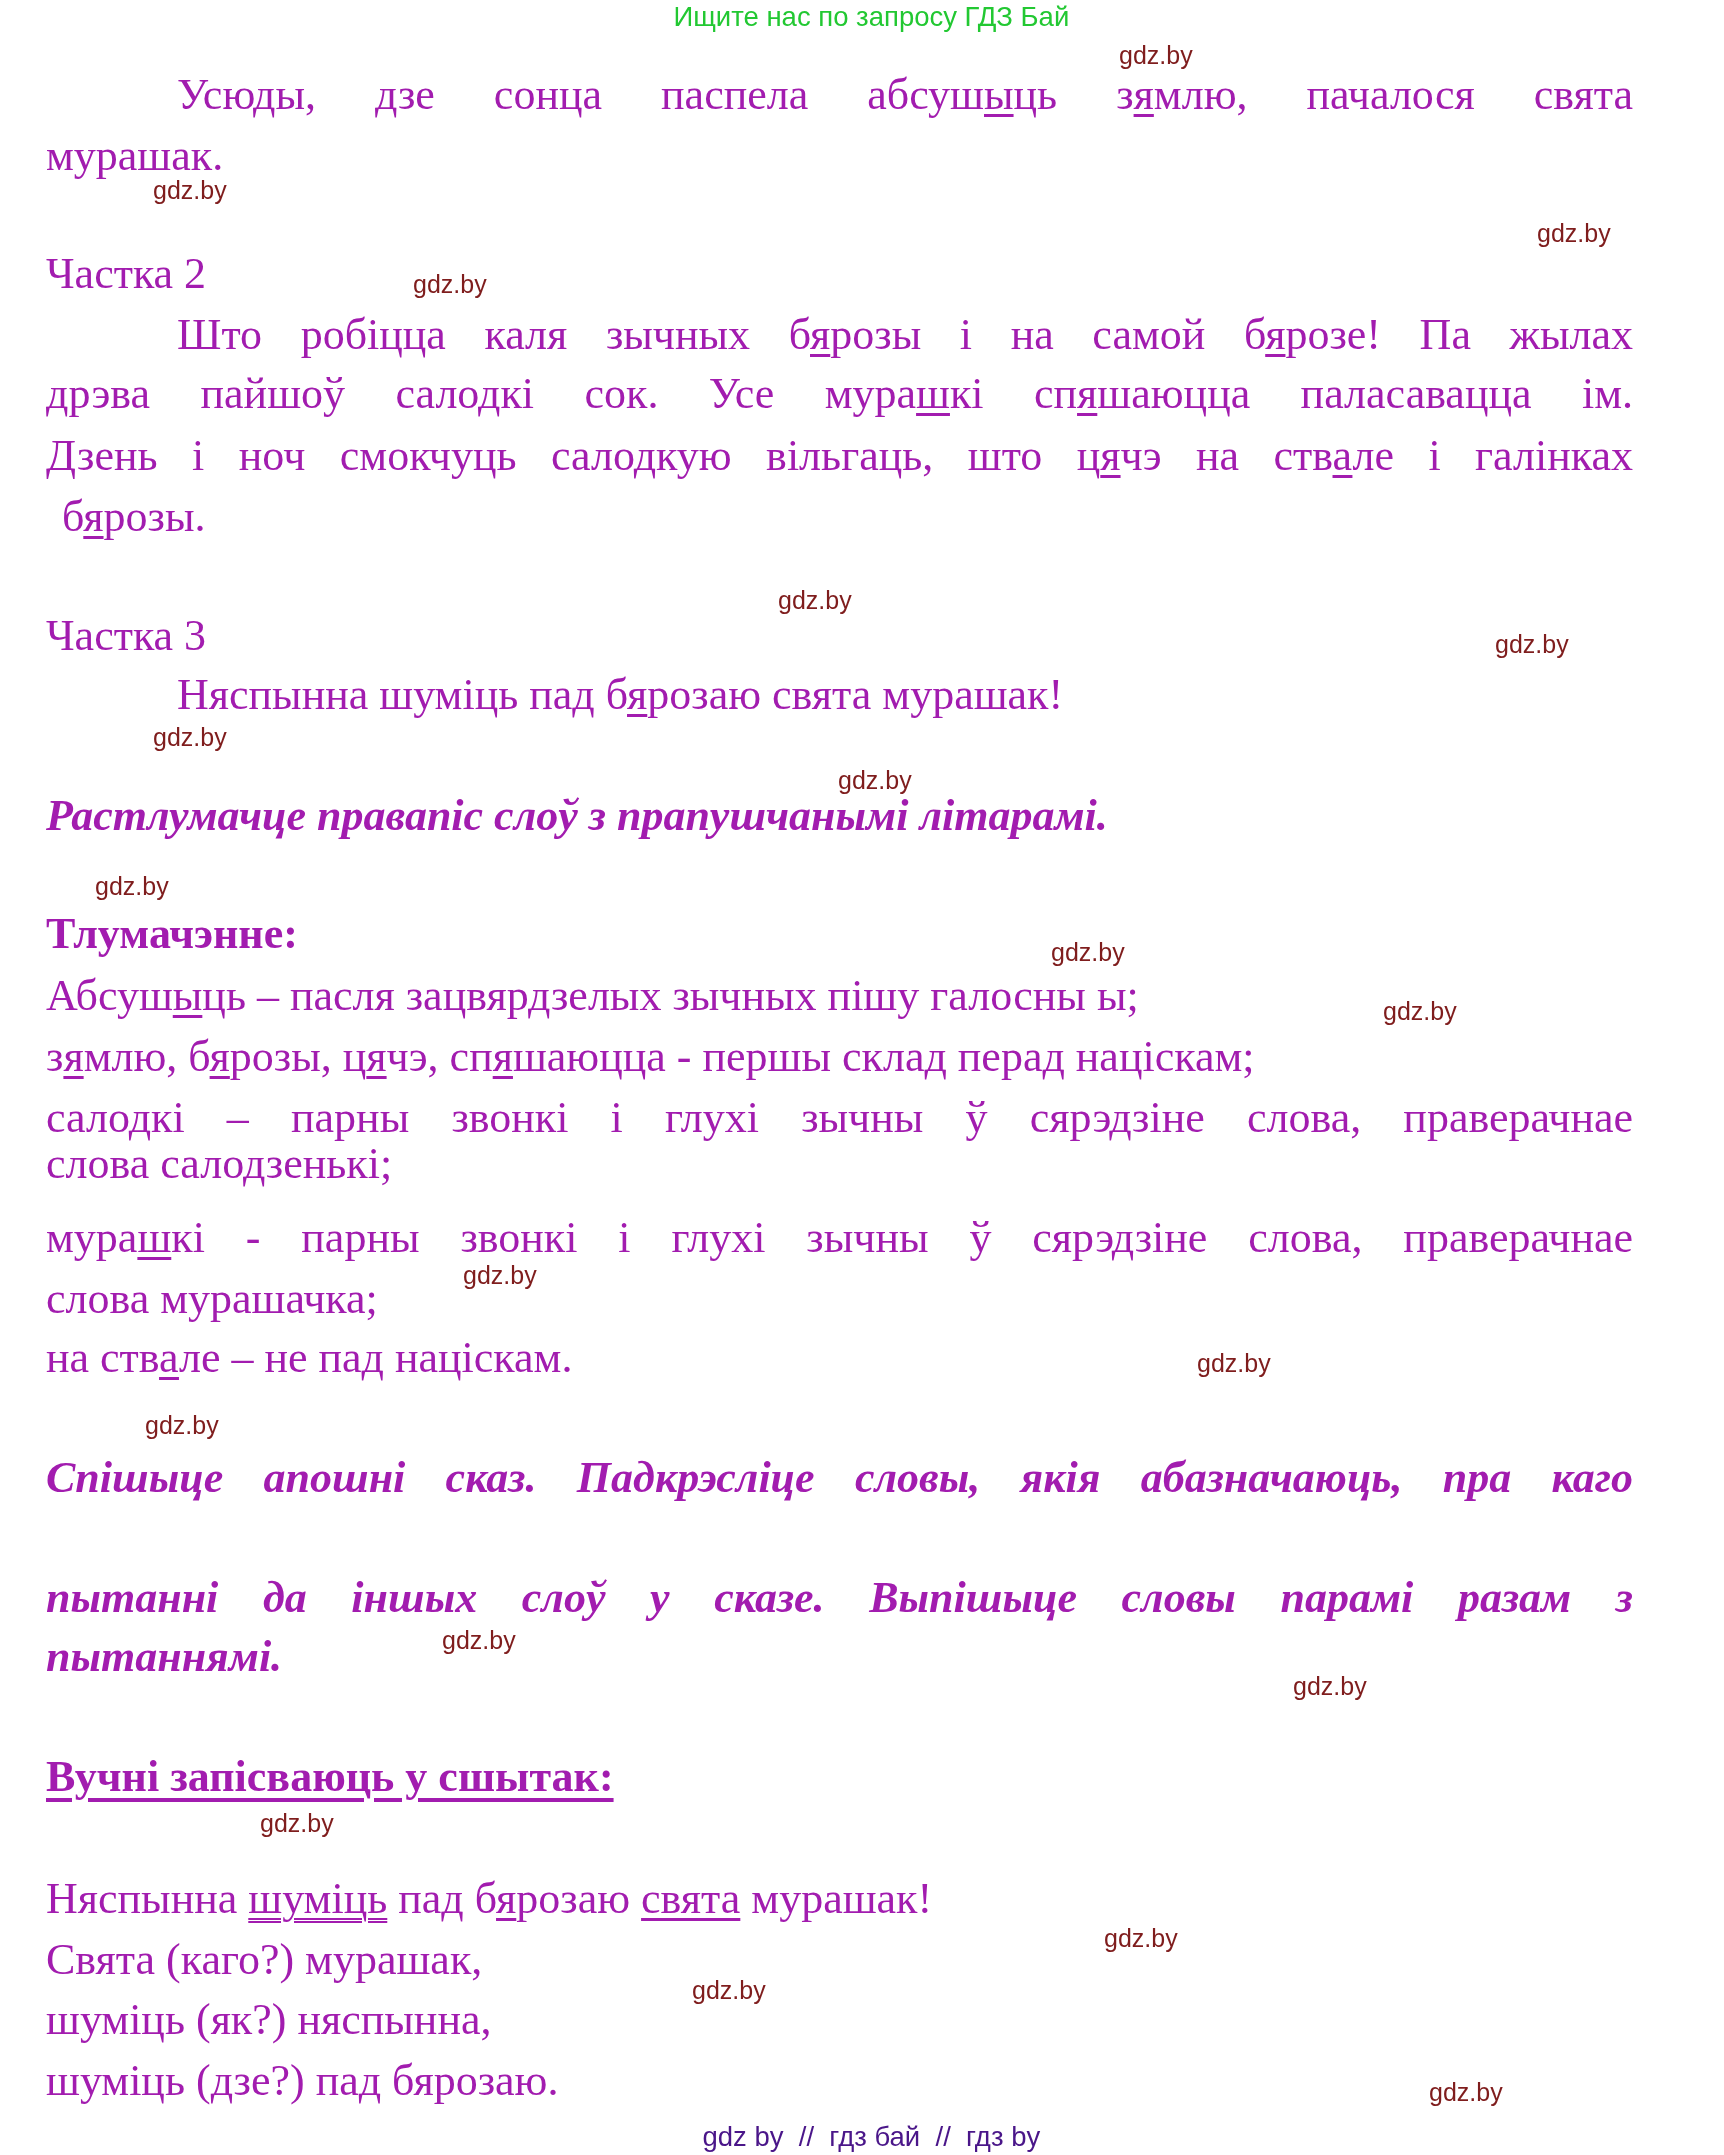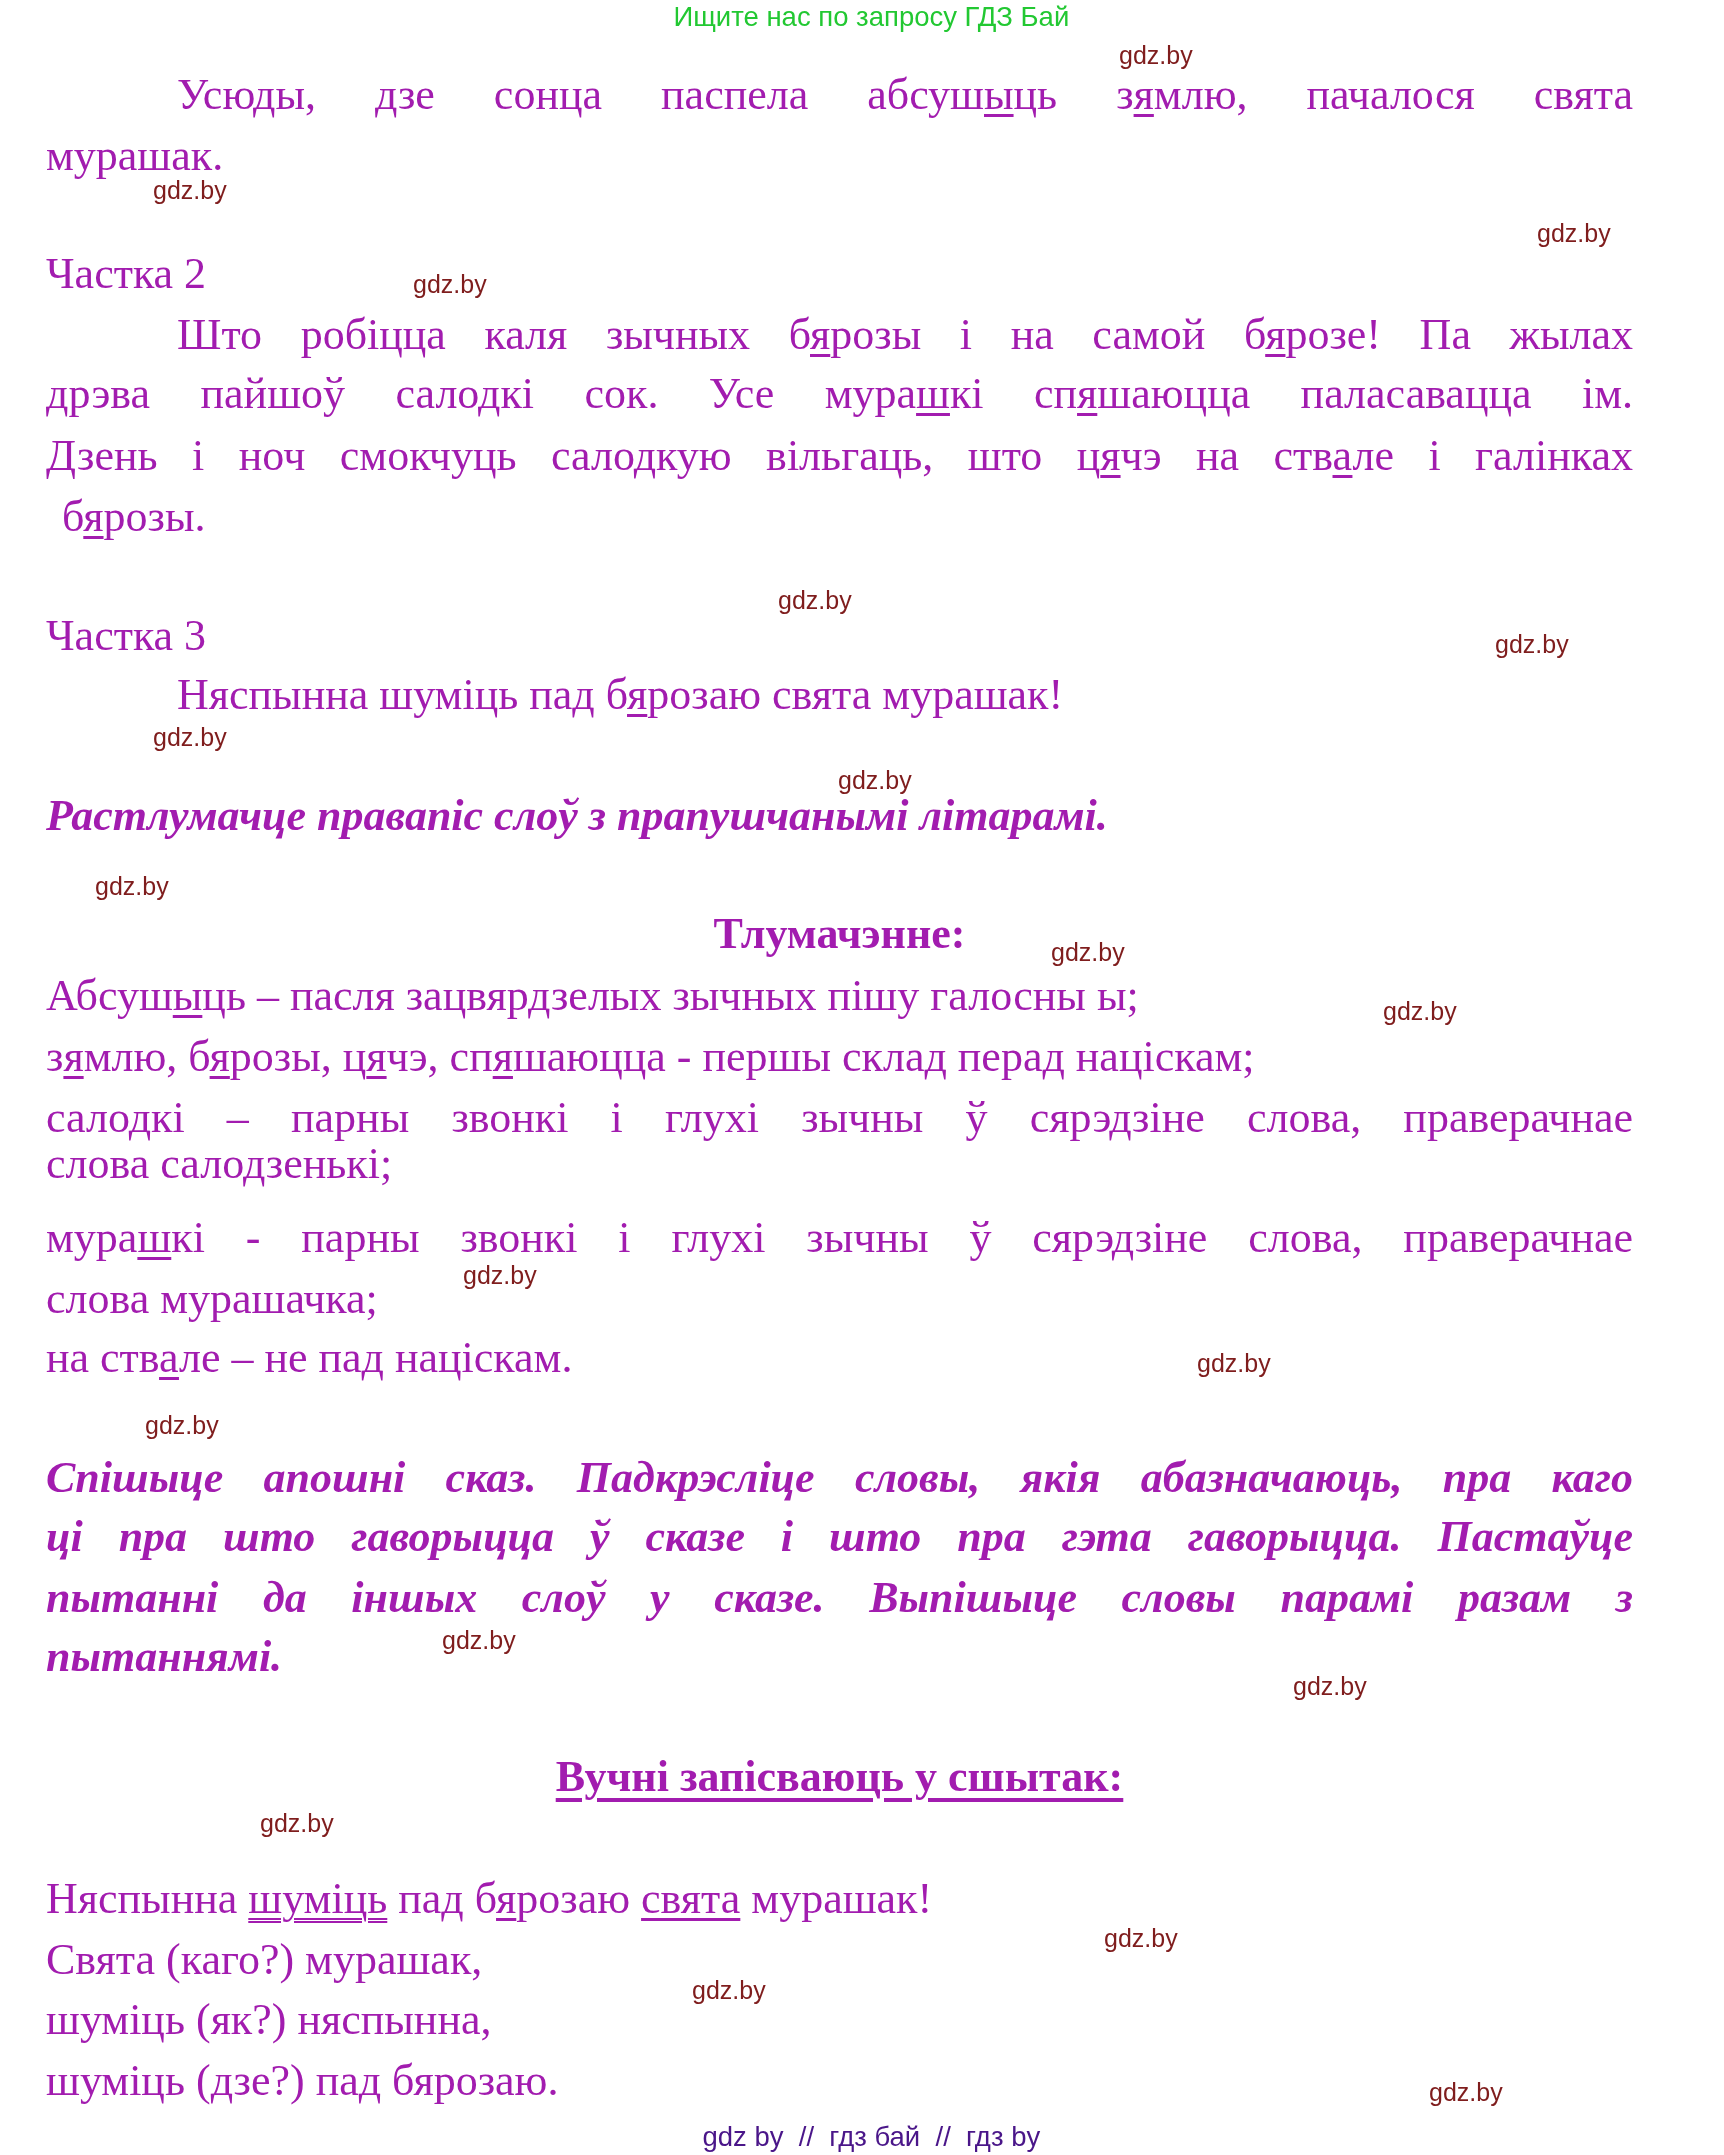--- a/index.html
+++ b/index.html
@@ -17,21 +17,21 @@
     white-space: pre;
   }
   .line {
     position: absolute; left: 46px; width: 1587px; height: 60px;
     font-family: "Liberation Serif", serif; font-size: 44px; line-height: 60px;
     color: #a21caf; white-space: nowrap;
   }
   .just { text-align: justify; text-align-last: justify; white-space: normal; overflow: hidden; }
   .indent { padding-left: 131px; box-sizing: border-box; }
   .bi { font-weight: bold; font-style: italic; }
-  .b { font-weight: bold; text-align: center; }
+  .b { font-weight: bold; }
   .u { text-decoration: underline; text-decoration-thickness: 2.7px; text-underline-offset: 5.3px; }
   .uu { text-decoration: underline double; text-decoration-thickness: 1.8px; text-underline-offset: 5.3px; }
   .ul-heading { text-decoration: underline; text-decoration-thickness: 3.5px; text-underline-offset: 7px; }
   .wm {
     position: absolute; font-family: "Liberation Sans", sans-serif; font-size: 25px;
     line-height: 28px; color: #7f1d1d; white-space: nowrap;
   }
 </style>
 </head>
 <body>
@@ -57,21 +57,20 @@
   <div class="line b" style="top:904px;">Тлумачэнне:</div>
   <div class="line" style="top:1027px;"><span>з</span><span class="u">я</span><span>млю, б</span><span class="u">я</span><span>розы, ц</span><span class="u">я</span><span>чэ, сп</span><span class="u">я</span><span>шаюцца  - першы склад перад націскам;</span></div>
   <div class="line" style="top:966px;"><span>Абсуш</span><span class="u">ы</span><span>ць – пасля зацвярдзелых зычных пішу галосны ы;</span></div>
   <div class="line just" style="top:1088px;"><span>сало</span><span class="u">д</span><span>кі – парны звонкі і глухі зычны ў сярэдзіне слова, праверачнае</span></div>
   <div class="line" style="top:1134px;">слова салодзенькі;</div>
   <div class="line just" style="top:1208px;"><span>мура</span><span class="u">ш</span><span>кі - парны звонкі і глухі зычны ў сярэдзіне слова, праверачнае</span></div>
   <div class="line" style="top:1269px;">слова мурашачка;</div>
   <div class="line" style="top:1328px;"><span>на ств</span><span class="u">а</span><span>ле – не пад націскам.</span></div>
 
   <div class="line bi just" style="top:1448px;">Спішыце апошні сказ. Падкрэсліце словы, якія абазначаюць, пра каго</div>
-  <div class="line bi just" style="top:1507px;">ці пра што гаворыцца ў сказе і што пра гэта гаворыцца. Пастаўце</div>
   <div class="line bi just" style="top:1568px;">пытанні да іншых слоў у сказе. Выпішыце словы парамі разам з</div>
   <div class="line bi" style="top:1627px;">пытаннямі.</div>
 
   <div class="line b" style="top:1747px;"><span class="ul-heading">Вучні запісваюць у сшытак:</span></div>
   <div class="line" style="top:1869px;"><span>Няспынна </span><span class="uu">шуміць</span><span> пад б</span><span class="u">я</span><span>розаю </span><span class="u">свята</span><span> мурашак!</span></div>
   <div class="line" style="top:1930px;">Свята (каго?) мурашак,</div>
   <div class="line" style="top:1990px;">шуміць (як?) няспынна,</div>
   <div class="line" style="top:2051px;">шуміць (дзе?) пад бярозаю.</div>
 
   <div class="wm" style="left:1119px; top:41px;">gdz.by</div>

